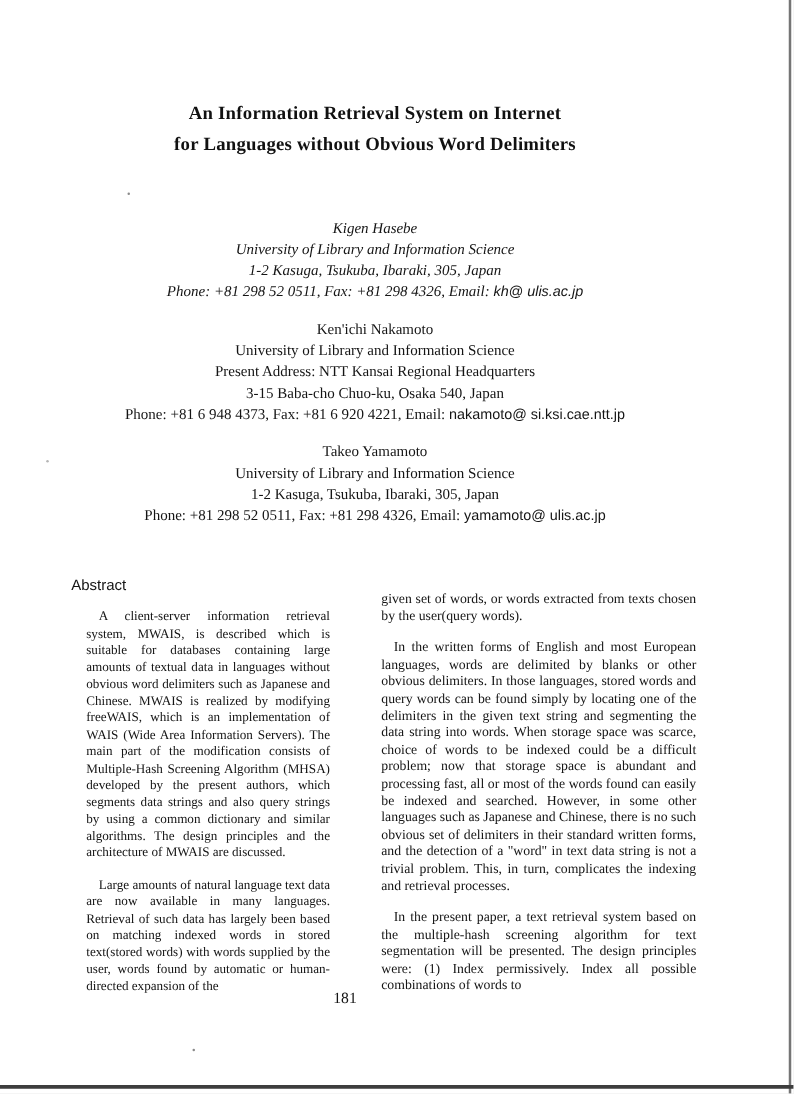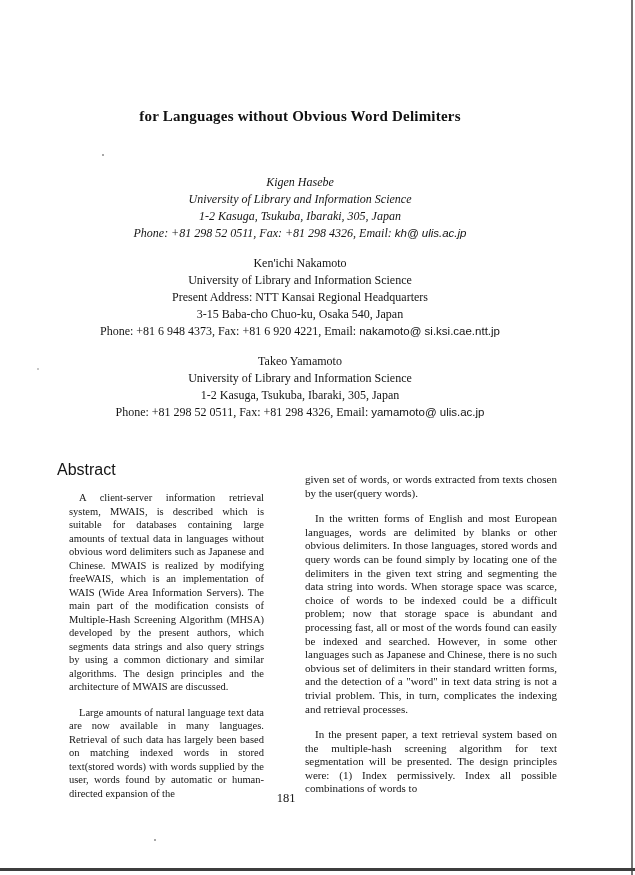--- a/index.html
+++ b/index.html
@@ -36,50 +36,51 @@
   .a3{top:353px;}
   .email{font-family:"Liberation Sans",sans-serif;font-size:11.5px;}
 
   
   .col{position:absolute;top:461px;}
   .col-left{left:57px;width:219px;}
   .col-right{left:293px;width:276px;}
 
   .heading{
     font-family:"Liberation Sans",sans-serif;
-    font-size:16px;color:#141414;
+    font-size:12px;color:#141414;
     white-space:pre;
     margin:0 0 9px 0;font-weight:400;
   }
   .heading.intro{margin:9px 0 8px 0;}
 
   .body-text{
     font-size:10.5px;line-height:13.5px;
     text-align:justify;margin:12px;color:#141414;
   }
   .body-text.indent{text-indent:10px;}
   .col-right .body-text{font-size:11px;line-height:13.6px;}
   .col-right .body-text + .body-text{margin-top:0;}
 
   .page-number{
-    position:absolute;top:791px;left:254px;width:64px;
+    position:absolute;top:791px;left:244px;width:64px;
     text-align:center;font-size:12.5px;color:#141414;
   }
 </style>
 </head>
 <body>
 
 <div id="page">
 
   <div class="border-right"></div>
   <div class="border-bottom"></div>
   <div class="speck s1"></div>
   <div class="speck s2"></div>
   <div class="speck s3"></div>
 
+  <div class="title-line t1">An Information Retrieval System on Internet</div>
   <div class="title-line t2">for Languages without Obvious Word Delimiters</div>
 
   <div class="author-block a1">
     <div>Kigen Hasebe</div>
     <div>University of Library and Information Science</div>
     <div>1-2 Kasuga, Tsukuba, Ibaraki, 305, Japan</div>
     <div><span>Phone: +81 298 52 0511, Fax: +81 298 4326, Email: </span><span class="email">kh@ ulis.ac.jp</span></div>
   </div>
 
   <div class="author-block a2">

